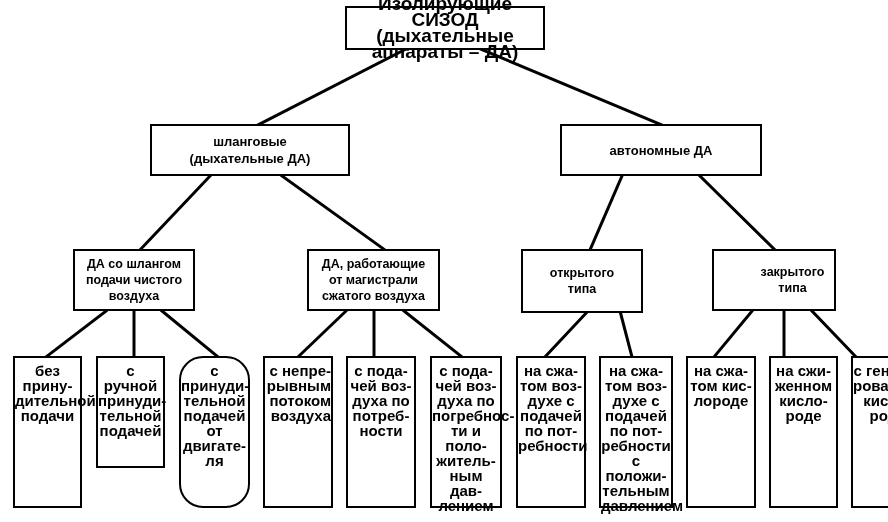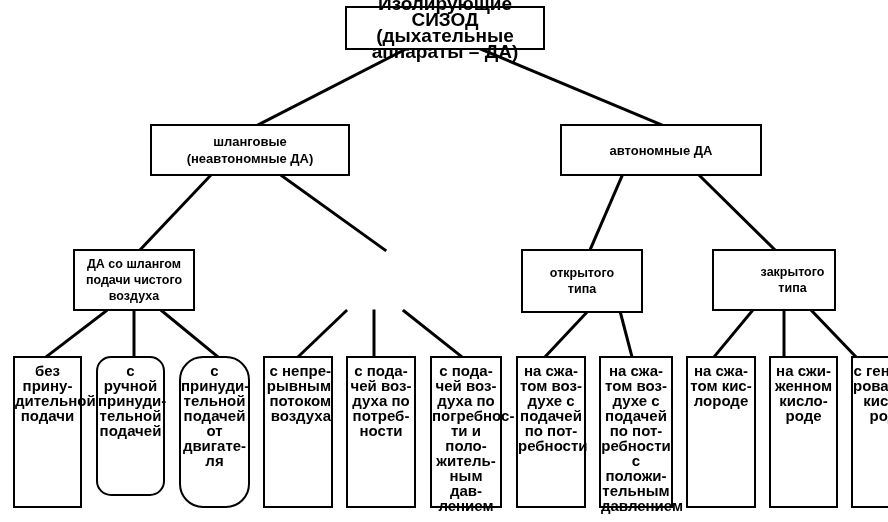--- a/index.html
+++ b/index.html
@@ -104,51 +104,56 @@
     </g>
   </svg>
 
   <div class="node root" style="left:345px; top:6px; width:200px; height:44px;">
     <span class="label">Изолирующие СИЗОД
 (дыхательные аппараты – ДА)</span>
   </div>
 
   <div class="node lvl2" style="left:150px; top:124px; width:200px; height:52px;">
     <span class="label">шланговые
-(неавтономные ДА)</span>
+(дыхательные ДА)</span>
   </div>
 
   <div class="node lvl2" style="left:560px; top:124px; width:202px; height:52px;">
     <span class="label">автономные ДА</span>
   </div>
 
   <div class="node lvl3" style="left:73px; top:249px; width:122px; height:62px;">
     <span class="label">ДА со шлангом
 подачи чистого
 воздуха</span>
   </div>
 
+  <div class="node lvl3" style="left:307px; top:249px; width:133px; height:62px;">
+    <span class="label">ДА, работающие
+от магистрали
+сжатого воздуха</span>
+  </div>
 
   <div class="node lvl3" style="left:521px; top:249px; width:122px; height:64px;">
     <span class="label">открытого
 типа</span>
   </div>
 
   <div class="node lvl3" style="left:712px; top:249px; width:124px; height:62px;padding-left:37px;">
     <span class="label">закрытого
 типа</span>
   </div>
 
   <div class="node leaf" style="left:13px; top:356px; width:69px; height:152px;">
     <span class="label">без прину-
 дительной
 подачи</span>
   </div>
 
-  <div class="node leaf" style="left:96px; top:356px; width:69px; height:140px;border-radius:15px;">
+  <div class="node leaf" style="left:96px; top:356px; width:69px; height:112px;">
     <span class="label">с ручной
 принуди-
 тельной
 подачей</span>
   </div>
 
   <div class="node leaf" style="left:179px; top:356px; width:71px; height:152px;border-radius:24px;">
     <span class="label">с принуди-
 тельной
 подачей

